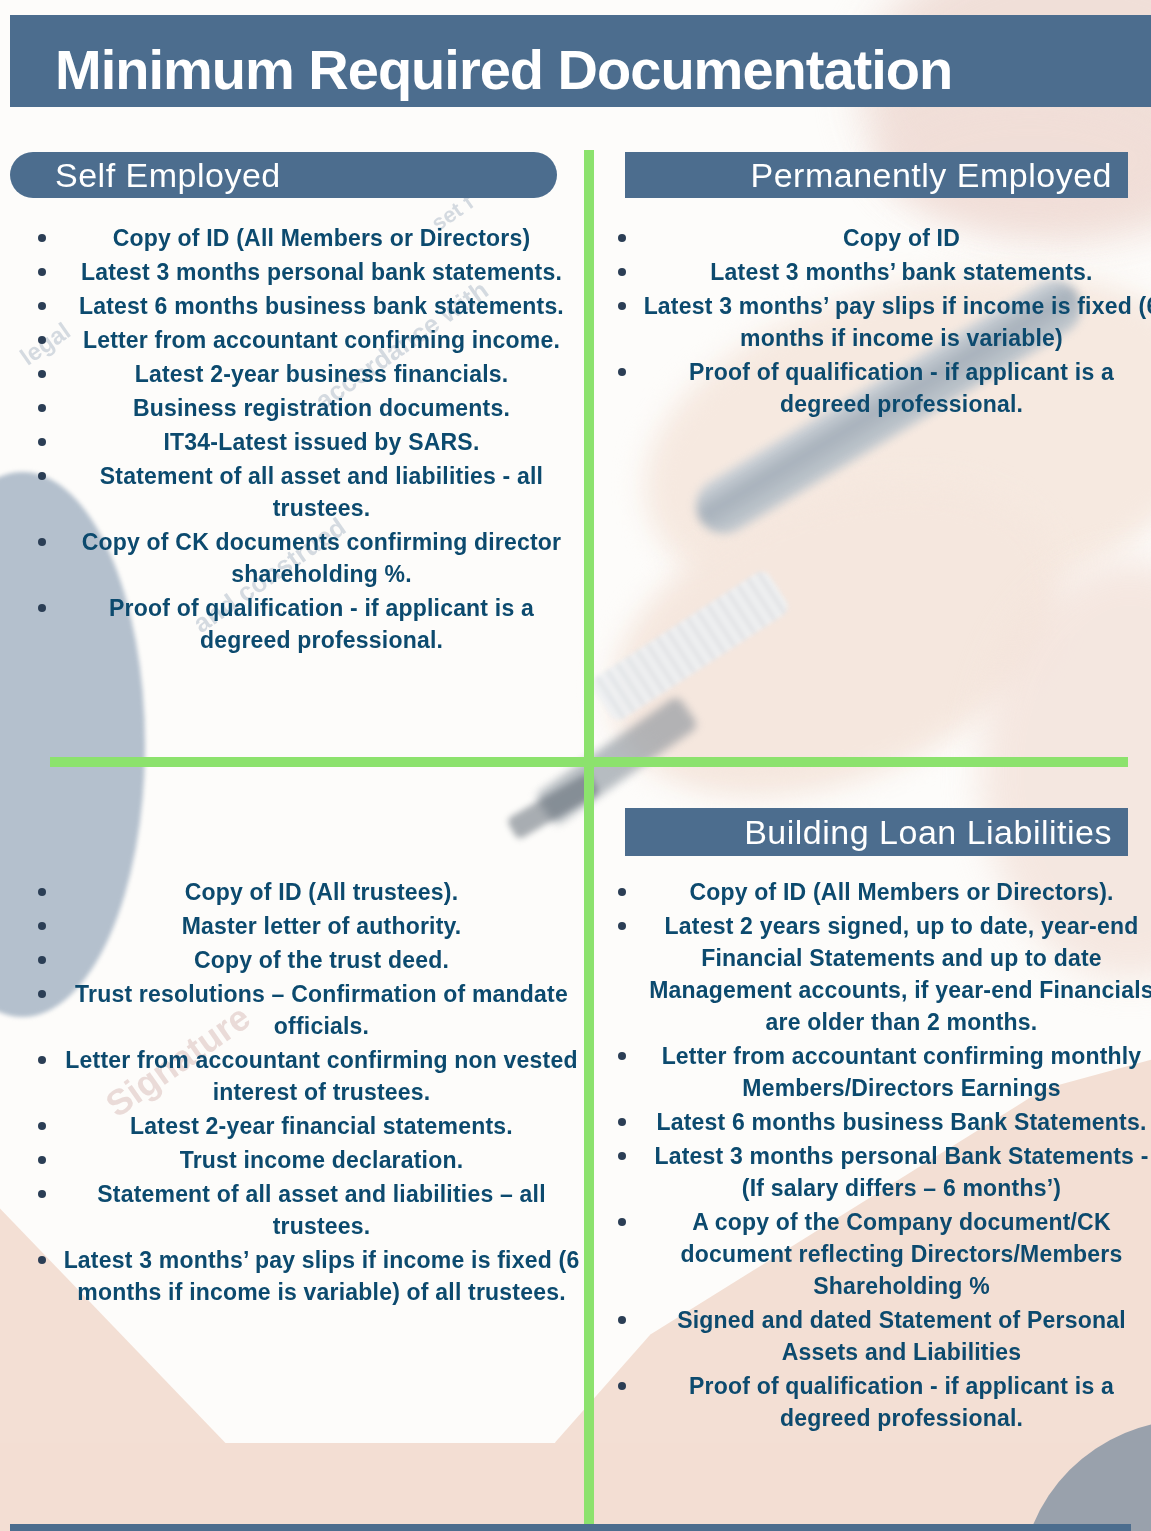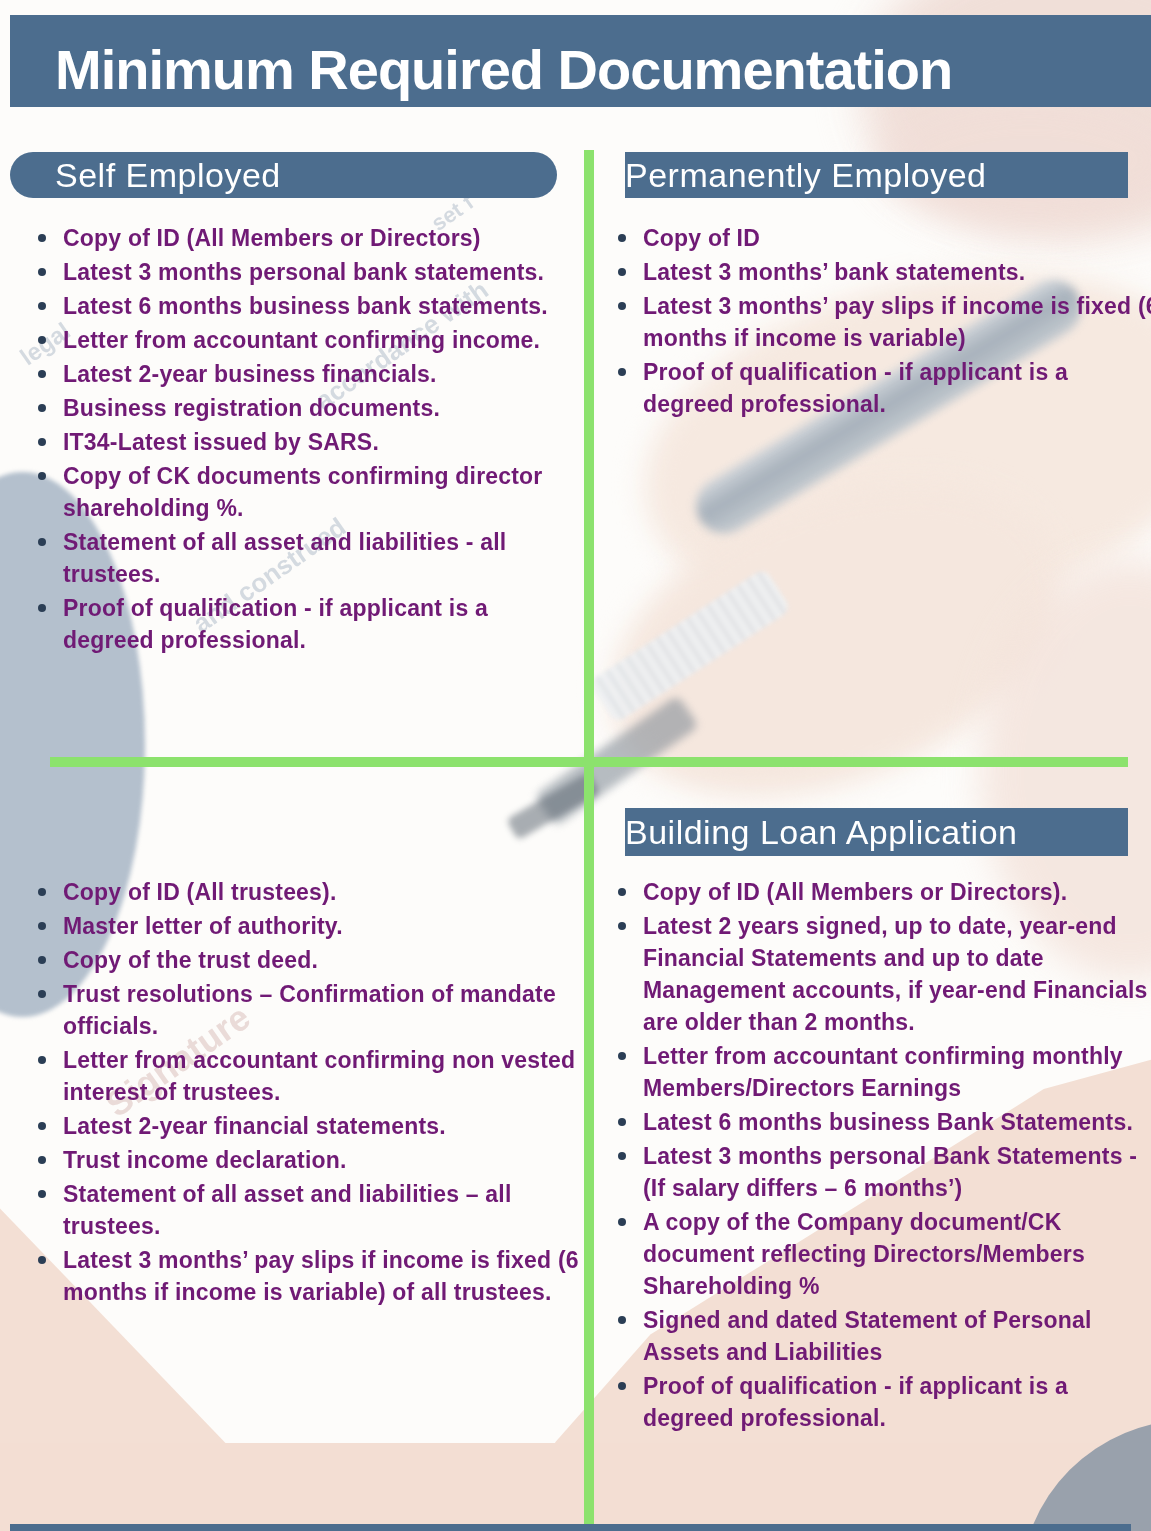--- a/index.html
+++ b/index.html
@@ -40,26 +40,26 @@
   
   .divider-v{position:absolute;left:584px;top:150px;width:10px;height:1381px;background:#8ce26d;}
   .divider-h{position:absolute;left:50px;top:757px;width:1078px;height:10px;background:#8ce26d;}
   
   .title-banner{position:absolute;left:10px;top:15px;width:1141px;height:92px;background:#4c6d8e;
     display:flex;align-items:center;}
   .title-banner h1{margin:17px 0 0 45px;color:#ffffff;font-size:56px;font-weight:700;letter-spacing:-1px;}
   .sec-header{position:absolute;height:46px;background:#4c6d8e;color:#fff;display:flex;align-items:center;
     font-size:34px;font-weight:400;letter-spacing:.5px;}
   .sh-left{left:10px;width:547px;padding-left:45px;box-sizing:border-box;border-radius:23px;}
-  .sh-right{left:625px;width:503px;padding-right:16px;box-sizing:border-box;}
+  .sh-right{left:625px;width:503px;justify-content:flex-end;padding-right:16px;box-sizing:border-box;}
   .sh-row1{top:152px;}
   .sh-row2{top:808px;height:48px;}
   
   ul.doc-list{position:absolute;margin:0;padding:0;list-style:none;
-    color:#701a75;font-size:23px;font-weight:700;line-height:32px;letter-spacing:.2px;}
+    color:#0c4a6e;font-size:23px;font-weight:700;line-height:32px;letter-spacing:.2px;text-align:center;}
   ul.doc-list li{position:relative;padding-left:28px;margin-bottom:2px;}
   ul.doc-list li::before{content:"";position:absolute;left:3px;top:12px;width:8px;height:8px;border-radius:50%;background:#2b3e55;}
   #list-self{left:35px;top:222px;width:545px;}
   #list-perm{left:615px;top:222px;width:545px;}
   #list-trust{left:35px;top:876px;width:545px;}
   #list-build{left:615px;top:876px;width:545px;}
   
   .bottom-strip{position:absolute;left:10px;top:1524px;width:1121px;height:7px;background:#4c6d8e;}
 </style>
 </head>
@@ -95,33 +95,33 @@
     <h1>Minimum Required Documentation</h1>
   </div>
 
   <div class="sec-header sh-left sh-row1">
     <span>Self Employed</span>
   </div>
   <div class="sec-header sh-right sh-row1">
     <span>Permanently Employed</span>
   </div>
   <div class="sec-header sh-right sh-row2">
-    <span>Building Loan Application</span>
+    <span>Building Loan Liabilities</span>
   </div>
 
   <ul id="list-self" class="doc-list">
       <li>Copy of ID (All Members or Directors)</li>
       <li>Latest 3 months personal bank statements.</li>
       <li>Latest 6 months business bank statements.</li>
       <li>Letter from accountant confirming income.</li>
       <li>Latest 2-year business financials.</li>
       <li>Business registration documents.</li>
       <li>IT34-Latest issued by SARS.</li>
+      <li>Statement of all asset and liabilities - all trustees.</li>
       <li>Copy of CK documents confirming director shareholding %.</li>
-      <li>Statement of all asset and liabilities - all trustees.</li>
       <li>Proof of qualification - if applicant is a degreed professional.</li>
     </ul>
   <ul id="list-perm" class="doc-list">
       <li>Copy of ID</li>
       <li>Latest 3 months’ bank statements.</li>
       <li>Latest 3 months’ pay slips if income is fixed (6 months if income is variable)</li>
       <li>Proof of qualification - if applicant is a degreed professional.</li>
     </ul>
   <ul id="list-trust" class="doc-list">
       <li>Copy of ID (All trustees).</li>

